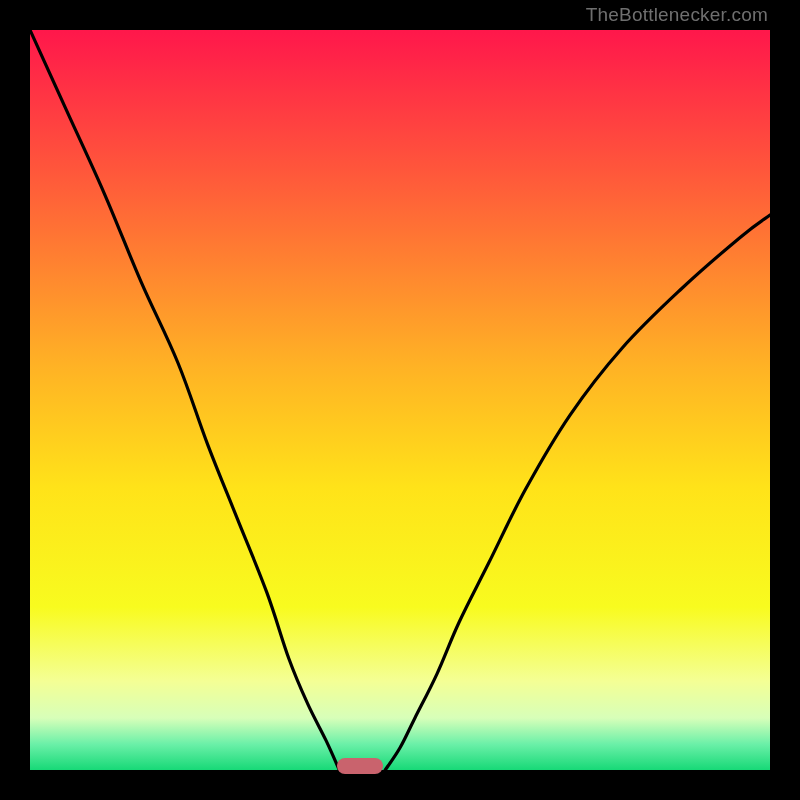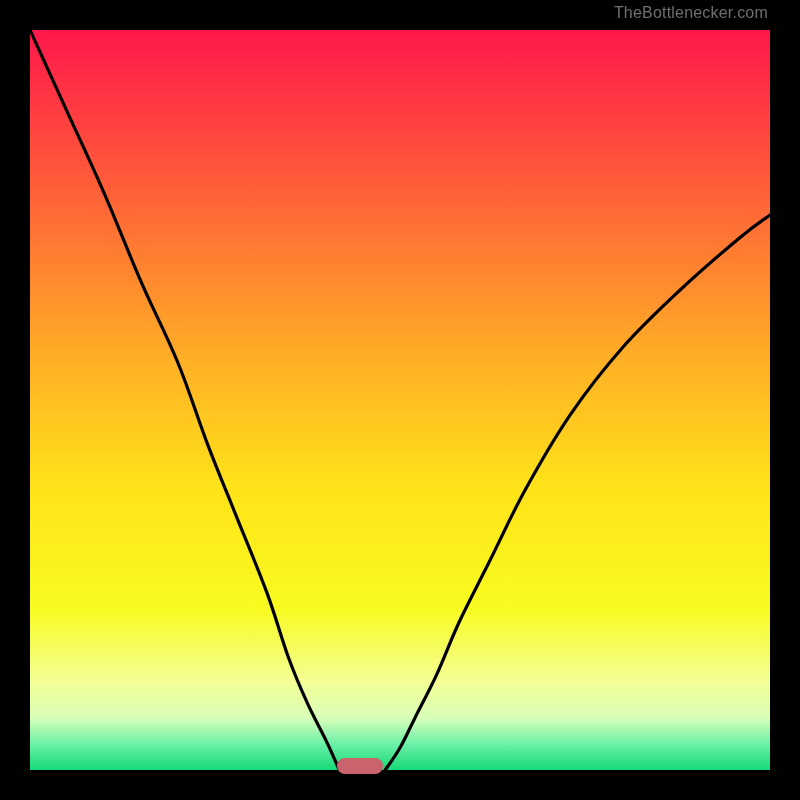--- a/index.html
+++ b/index.html
@@ -24,21 +24,21 @@
     left: 0;
     top: 0;
     width: 740px;
     height: 740px;
   }
   .watermark {
     position: absolute;
     top: 4px;
     right: 32px;
     color: #6f6f6f;
-    font-size: 16px;
+    font-size: 19px;
     font-weight: 500;
     letter-spacing: 0.2px;
     z-index: 5;
   }
   .curve-svg {
     position: absolute;
     left: 0;
     top: 0;
     width: 740px;
     height: 740px;

